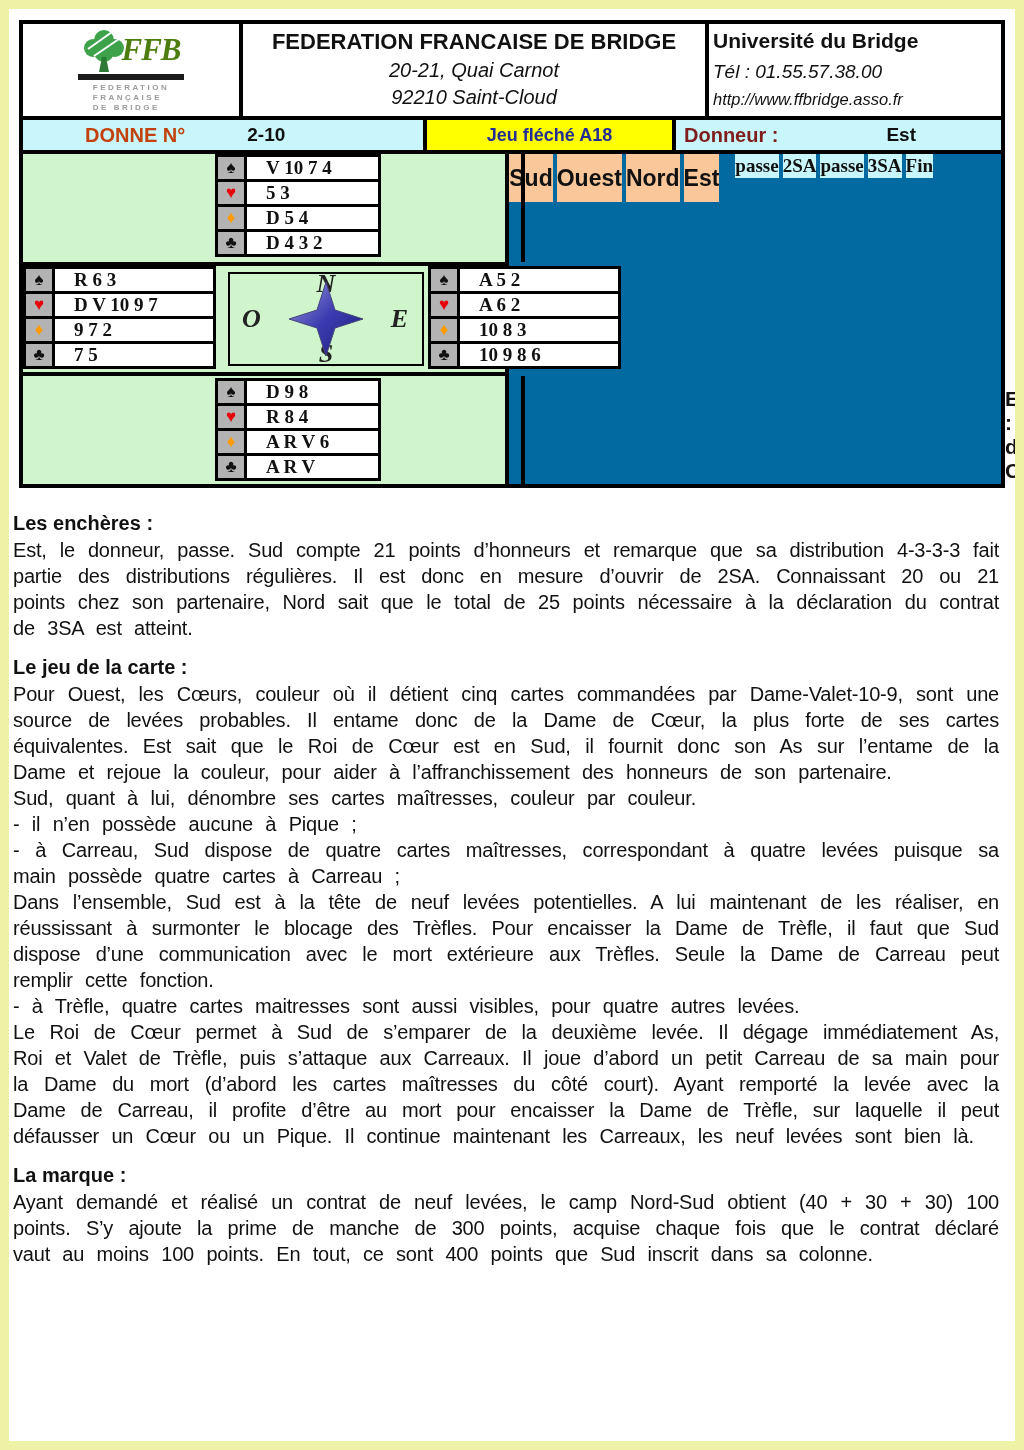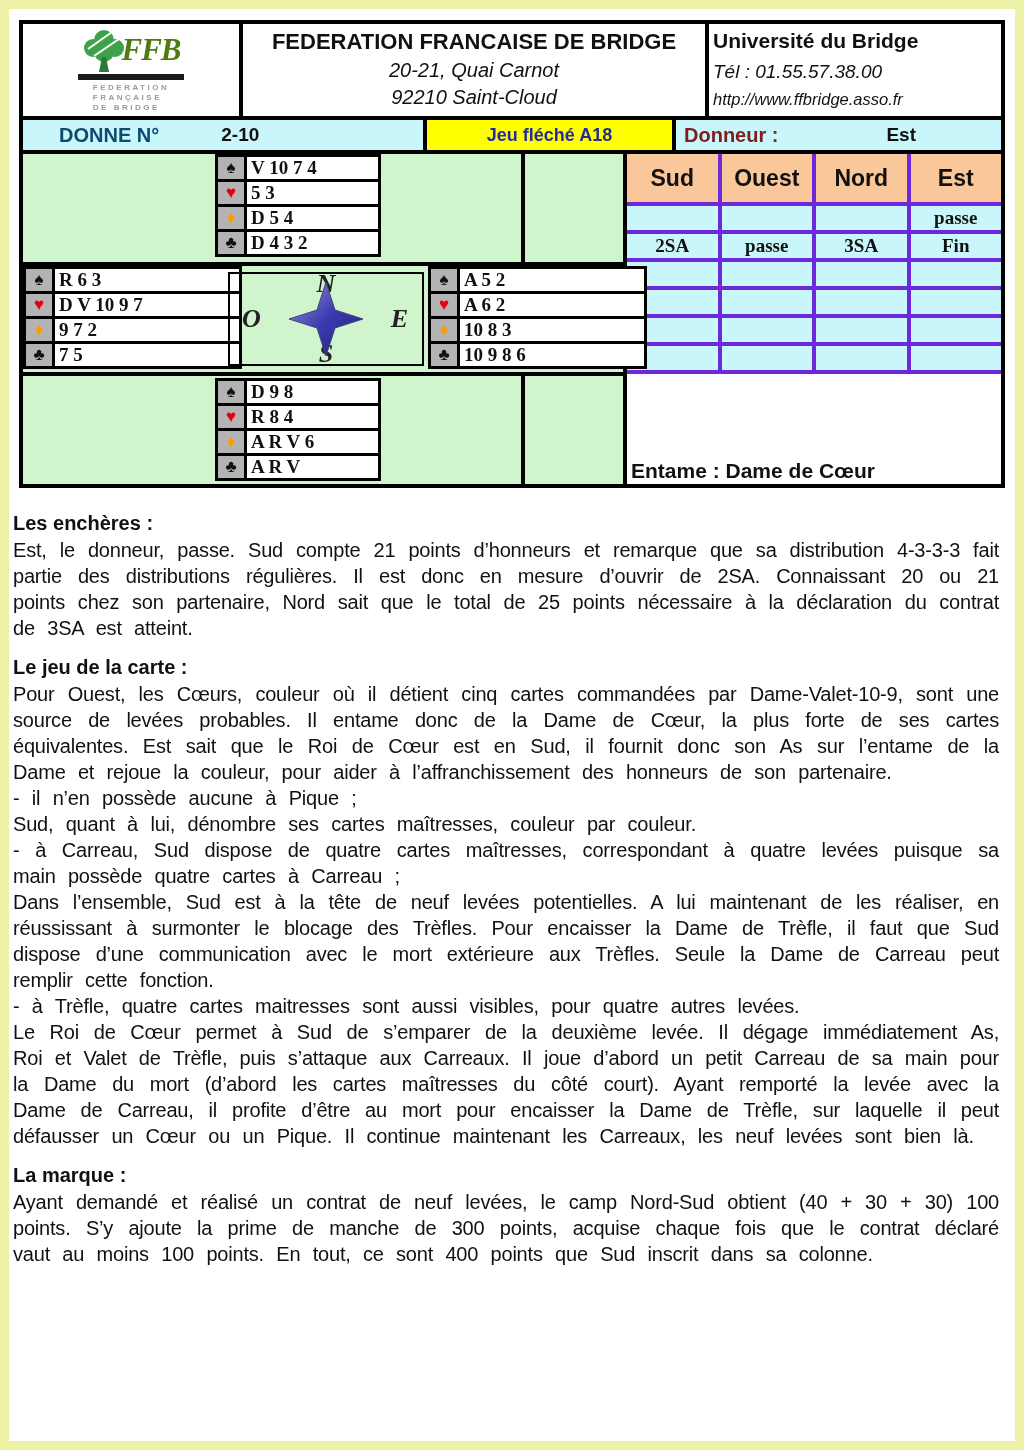--- a/index.html
+++ b/index.html
@@ -24,57 +24,57 @@
   .org-title { font-weight:bold; font-size:22px; }
   .addr { font-style:italic; font-size:20px; }
   .contact-cell { width:292px; background:#fff; display:flex; flex-direction:column;
                   justify-content:space-between; padding:5px 6px 7px 4px; }
   .uni-name { font-weight:bold; font-size:21px; }
   .uni-phone { font-style:italic; font-size:19px; }
   .uni-url { font-style:italic; font-size:16.5px; }
 
   .donne-row { display:flex; gap:4px; height:30px; }
   .donne-cell1 { width:400px; background:#c9f6fa; display:flex; align-items:center; }
-  .donne-label { color:#0c4a6e; font-weight:bold; font-size:20px; margin-left:36px; }
+  .donne-label { color:#c2410c; font-weight:bold; font-size:20px; margin-left:62px; }
   .donne-num { font-weight:bold; font-size:19px; margin-left:62px; }
   .donne-cell2 { width:245px; background:#ffff00; display:flex; align-items:center; justify-content:center; }
   .donne-tag { color:#232d96; font-weight:bold; font-size:18px; }
   .donne-cell3 { flex:1; background:#c9f6fa; display:flex; align-items:center; }
   .dealer-label { color:#7f1d1d; font-weight:bold; font-size:20px; margin-left:8px; }
   .dealer-value { font-weight:bold; font-size:19px; margin-left:108px; }
 
   
   .deal-row { display:flex; gap:4px; height:330px; }
   .green-pane { width:600px; position:relative; background:#d0f4cb; }
   .hline { position:absolute; left:0; width:100%; height:4px; background:#000; }
   .vstrip { position:absolute; left:498px; width:4px; background:#000; }
 
   .hand { position:absolute; background:#000; padding:3px; display:flex;
           flex-direction:column; gap:3px; }
   .hand-row { display:flex; gap:3px; height:22px; }
   .suit-cell { width:26px; background:#b3b3b3; display:flex; align-items:center;
                justify-content:center; font-size:17px; }
   .val-cell { background:#fff; font-family:"Liberation Serif", serif; font-weight:bold;
-              font-size:19px; line-height:22px; padding-left:4px; white-space:nowrap; }
+              font-size:19px; line-height:22px; padding-left:19px; white-space:nowrap; }
   .hand.narrow .val-cell { width:131px; }
-  .hand.wide .val-cell { width:184px; }
+  .hand.wide .val-cell { width:158px; }
   .sym-red { color:#e8000a; } .sym-orange { color:#ff9b00; } .sym-black { color:#111; }
 
   .compass { position:absolute; left:205px; top:118px; width:196px; height:94px;
              border:2px solid #000; }
   .c-letter { position:absolute; font-family:"Liberation Serif", serif; font-style:italic;
               font-weight:bold; font-size:26px; color:#222; line-height:1; }
   .c-n { left:50%; transform:translateX(-50%); top:-3px; }
   .c-s { left:50%; transform:translateX(-50%); bottom:-3px; }
   .c-o { left:12px; top:50%; transform:translateY(-50%); }
   .c-e { right:14px; top:50%; transform:translateY(-50%); }
   .c-star { position:absolute; left:50%; top:50%; transform:translate(-50%,-50%); }
 
   
-  .bid-pane { flex:1; display:flex; flex-direction:column; gap:4px; background:#6d28d9; }
+  .bid-pane { flex:1; display:flex; flex-direction:row; gap:4px; background:#0369a1; }
   .bid-header { display:flex; gap:4px; height:48px; }
   .bh-cell { flex:1; background:#f9c79a; display:flex; align-items:center; justify-content:center;
              font-weight:bold; font-size:23px; }
   .bid-row { display:flex; gap:4px; height:24px; }
   .bid-cell { flex:1; background:#c9f6fa; text-align:center; font-family:"Liberation Serif", serif;
               font-weight:bold; font-size:19px; line-height:23px; }
   .entame-box { flex:1; background:#fff; position:relative; }
   .entame-text { position:absolute; bottom:1px; left:4px; font-weight:bold; font-size:21px; }
 
   
@@ -294,22 +294,22 @@
   <div class="content">
 
     <div class="section">
       <h2 class="sec-title">Les enchères :</h2>
       <p class="body-p">Est, le donneur, passe. Sud compte 21 points d’honneurs et remarque que sa distribution 4-3-3-3 fait partie des distributions régulières. Il est donc en mesure d’ouvrir de 2SA. Connaissant 20 ou 21 points chez son partenaire, Nord sait que le total de 25 points nécessaire à la déclaration du contrat de 3SA est atteint.</p>
     </div>
 
     <div class="section">
       <h2 class="sec-title">Le jeu de la carte :</h2>
       <p class="body-p">Pour Ouest, les Cœurs, couleur où il détient cinq cartes commandées par Dame-Valet-10-9, sont une source de levées probables. Il entame donc de la Dame de Cœur, la plus forte de ses cartes équivalentes. Est sait que le Roi de Cœur est en Sud, il fournit donc son As sur l’entame de la Dame et rejoue la couleur, pour aider à l’affranchissement des honneurs de son partenaire.</p>
+      <p class="body-p noj">Sud, quant à lui, dénombre ses cartes maîtresses, couleur par couleur.</p>
       <p class="body-p noj">- il n’en possède aucune à Pique ;</p>
-      <p class="body-p noj">Sud, quant à lui, dénombre ses cartes maîtresses, couleur par couleur.</p>
       <p class="body-p">- à Carreau, Sud dispose de quatre cartes maîtresses, correspondant à quatre levées puisque sa main possède quatre cartes à Carreau ;</p>
       <p class="body-p">Dans l’ensemble, Sud est à la tête de neuf levées potentielles. A lui maintenant de les réaliser, en réussissant à surmonter le blocage des Trèfles. Pour encaisser la Dame de Trèfle, il faut que Sud dispose d’une communication avec le mort extérieure aux Trèfles. Seule la Dame de Carreau peut remplir cette fonction.</p>
       <p class="body-p noj">- à Trèfle, quatre cartes maitresses sont aussi visibles, pour quatre autres levées.</p>
       <p class="body-p">Le Roi de Cœur permet à Sud de s’emparer de la deuxième levée. Il dégage immédiatement As, Roi et Valet de Trèfle, puis s’attaque aux Carreaux. Il joue d’abord un petit Carreau de sa main pour la Dame du mort (d’abord les cartes maîtresses du côté court). Ayant remporté la levée avec la Dame de Carreau, il profite d’être au mort pour encaisser la Dame de Trèfle, sur laquelle il peut défausser un Cœur ou un Pique. Il continue maintenant les Carreaux, les neuf levées sont bien là.</p>
     </div>
 
     <div class="section">
       <h2 class="sec-title">La marque :</h2>
       <p class="body-p">Ayant demandé et réalisé un contrat de neuf levées, le camp Nord-Sud obtient (40 + 30 + 30) 100 points. S’y ajoute la prime de manche de 300 points, acquise chaque fois que le contrat déclaré vaut au moins 100 points. En tout, ce sont 400 points que Sud inscrit dans sa colonne.</p>
     </div>

